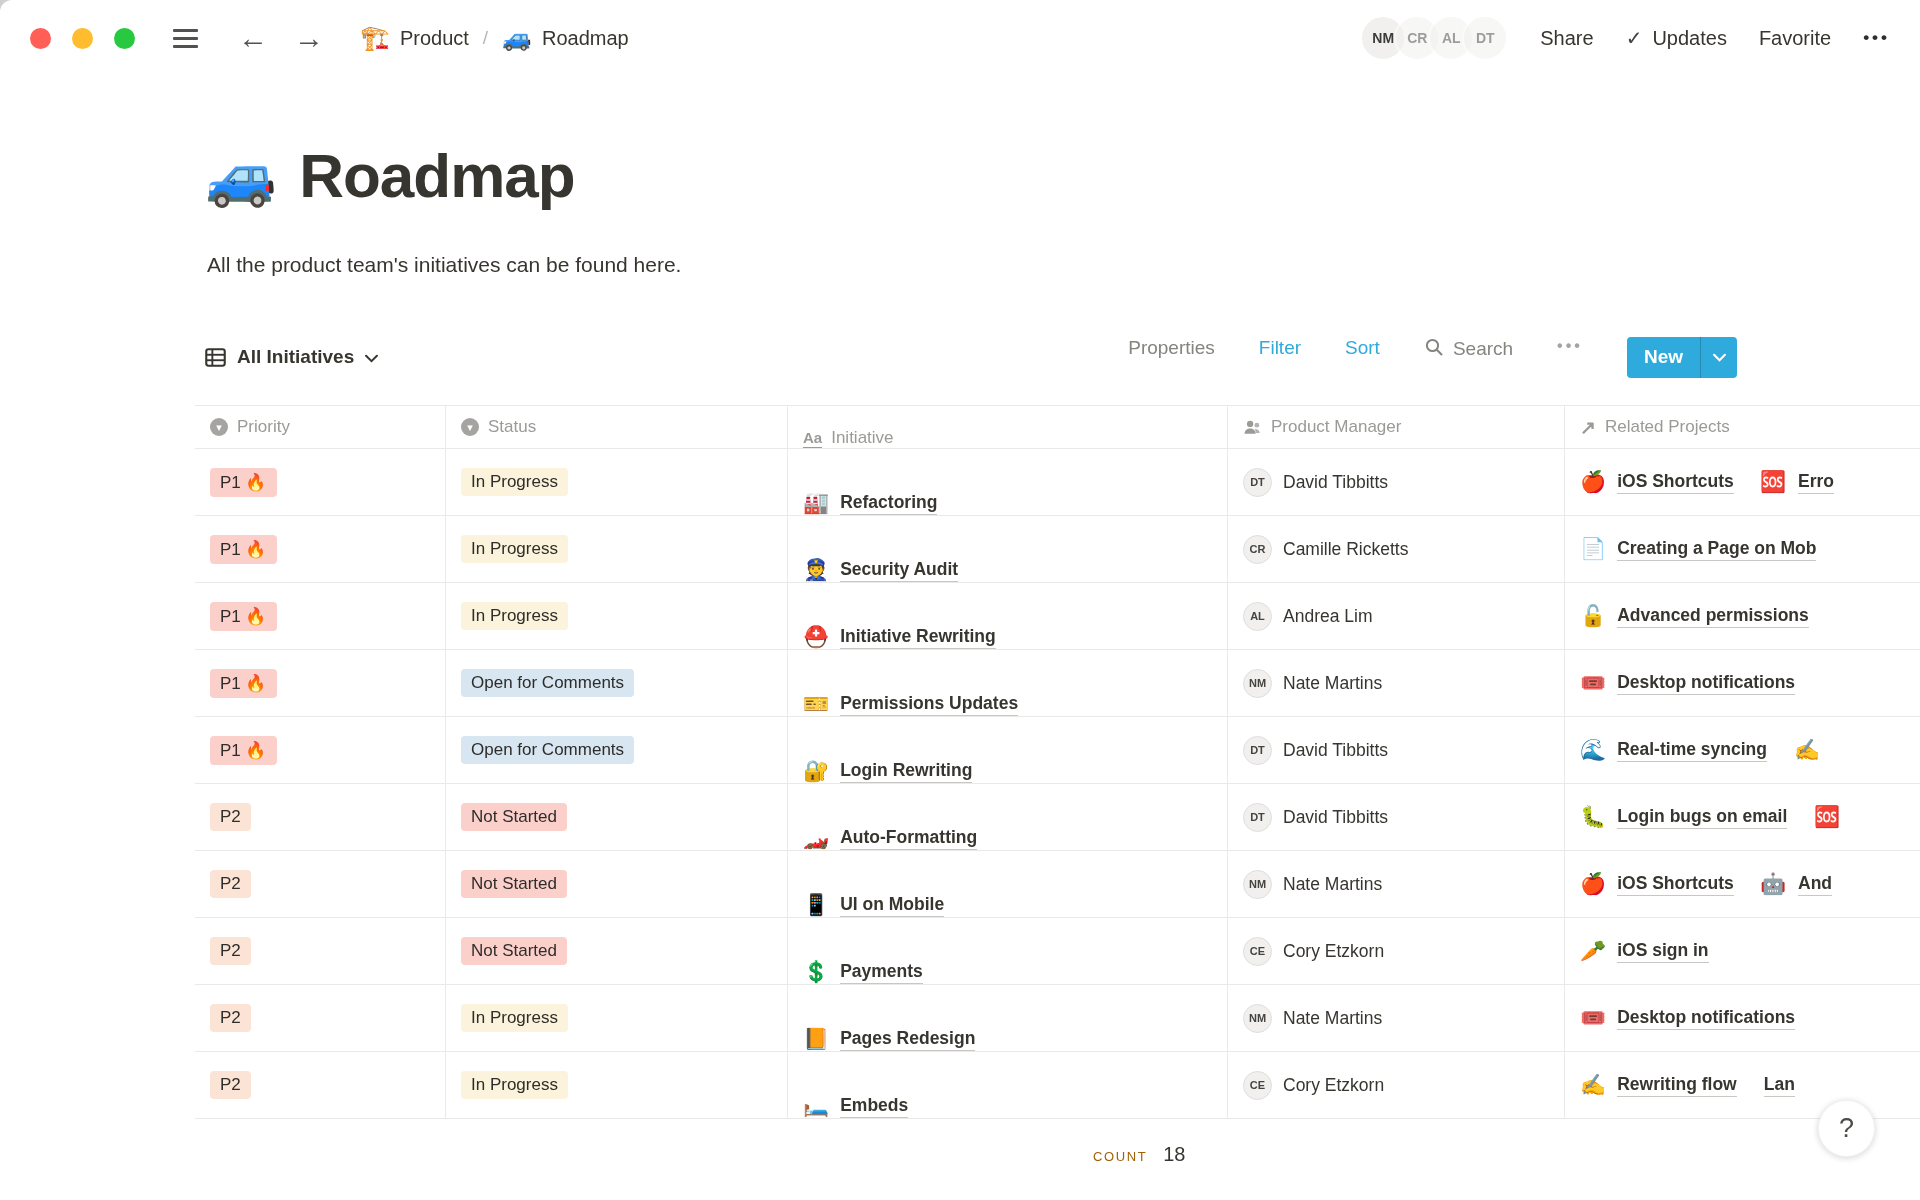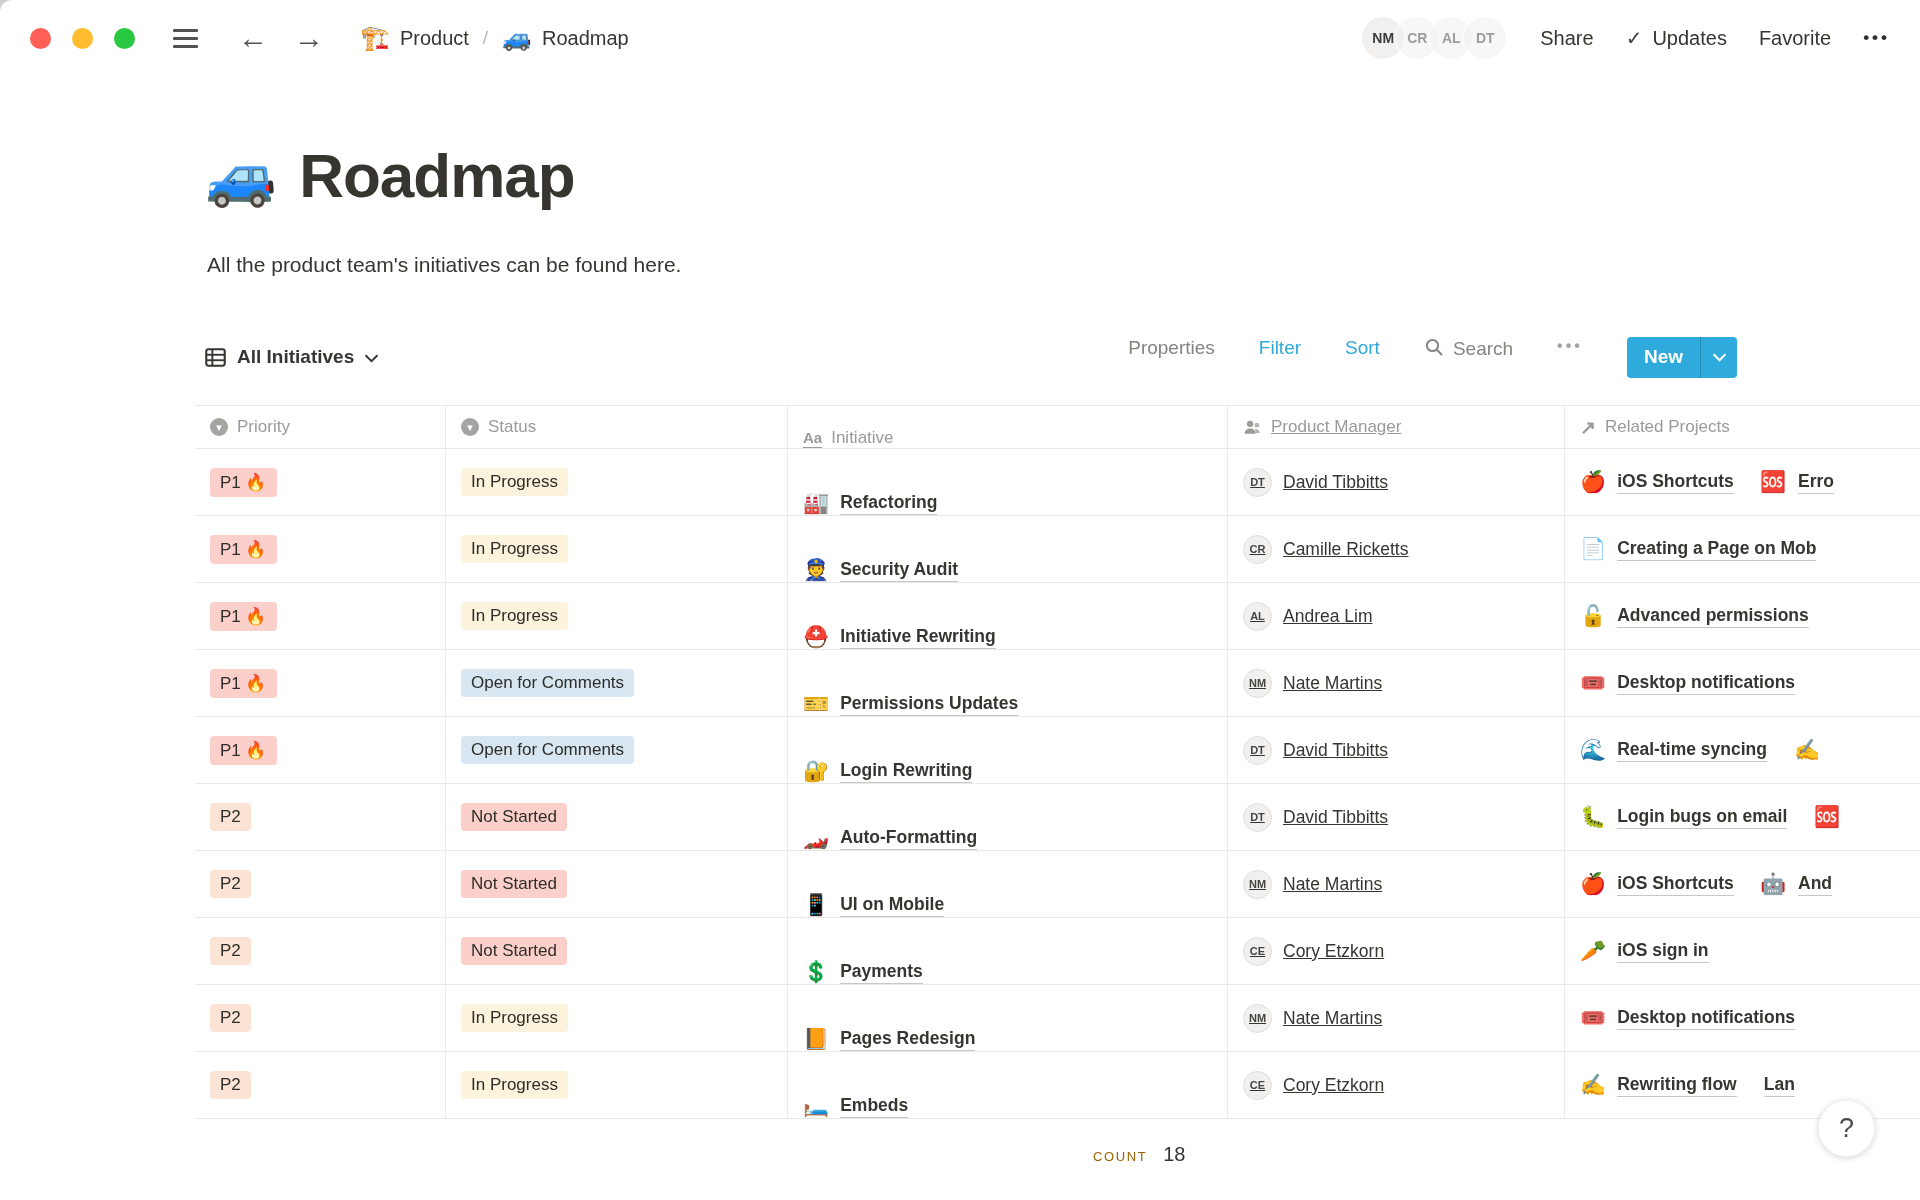--- a/index.html
+++ b/index.html
@@ -55,21 +55,21 @@
     height:41px;overflow:hidden;}
   .new-btn .new-label{display:flex;align-items:center;padding:0 17px;font-size:19px;font-weight:bold;}
   .new-btn .divider{width:1px;background:rgba(0,0,0,0.18);}
   .new-btn .new-chev{display:flex;align-items:center;justify-content:center;width:36px;}
 
   
   .table{margin:22px 0 0 195px;width:2000px;border-top:1px solid #e9e9e7;font-size:17.5px;}
   .tr{display:flex;border-bottom:1px solid #e9e9e7;}
   .th,.td{box-sizing:border-box;display:flex;align-items:center;padding:0 10px 0 15px;}
   .td+.td,.th+.th{border-left:1px solid #e9e9e7;}
-  .col-0{width:250px;} .col-1{width:342px;} .col-2{width:440px;align-items:flex-end;} .col-3{width:337px;text-decoration:underline;} .col-4{width:631px;}
+  .col-0{width:250px;} .col-1{width:342px;} .col-2{width:440px;align-items:flex-end;} .col-3{width:337px;} .col-4{width:631px;}
   .thead .th{height:42px;color:#9b9a97;font-size:17px;gap:9px;cursor:pointer;}
   .tr:not(.thead) .td{height:66px;cursor:pointer;}
   .hdr-ico{display:flex;align-items:center;justify-content:center;}
   .hdr-ico.sel{width:18px;height:18px;border-radius:50%;background:#a5a4a1;color:#fff;font-size:11px;line-height:1;}
   .hdr-ico.aa{font-size:15px;font-weight:bold;color:#9b9a97;border-bottom:1.5px solid #9b9a97;padding-bottom:1px;}
   .hdr-ico.arrow{font-size:19px;color:#9b9a97;font-weight:bold;}
   .pill{display:inline-block;padding:4px 10px;border-radius:4px;font-size:17px;color:#2e2d2a;white-space:nowrap;}
   .cell-emoji{font-size:21px;margin-right:11px;white-space:nowrap;}
   .link{font-weight:bold;color:#37352f;border-bottom:1.5px solid #c9c7c3;padding-bottom:1px;white-space:nowrap;cursor:pointer;}
   .pm-avatar{width:27px;height:27px;border-radius:50%;background:#f1f0ee;border:1px solid #dededc;

